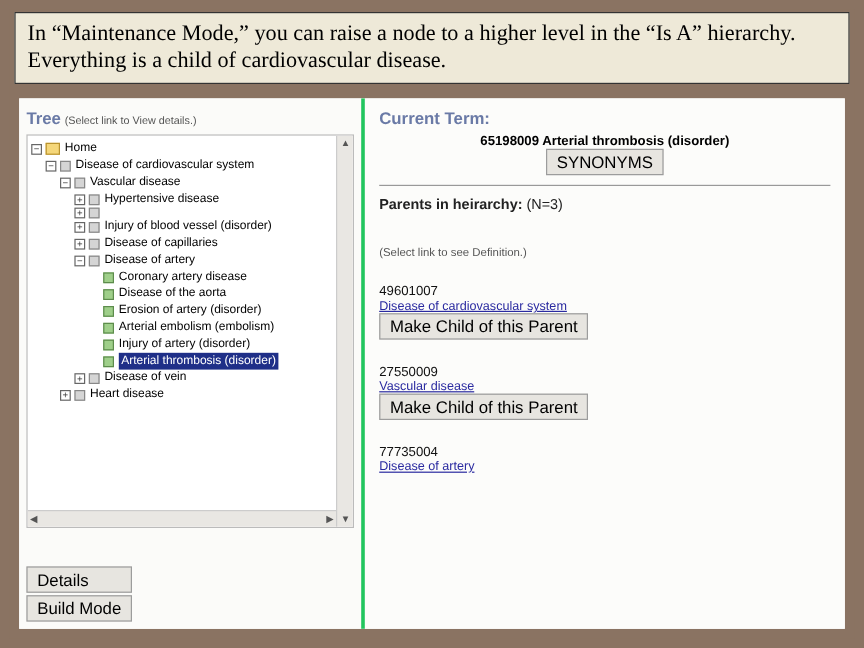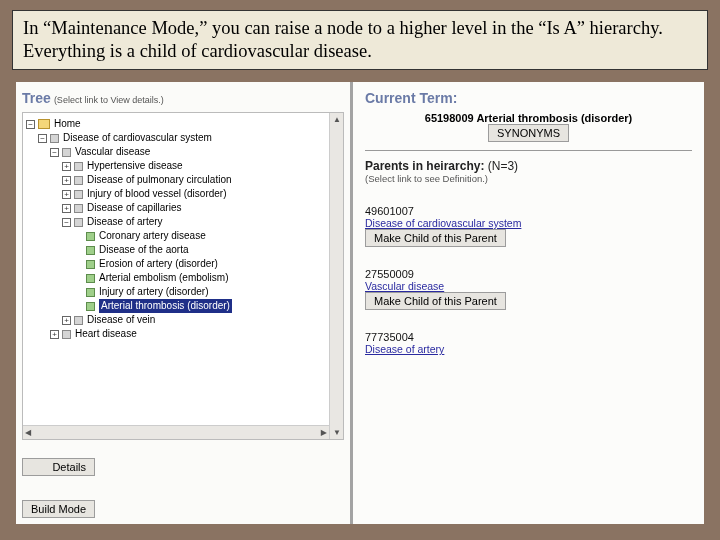--- a/index.html
+++ b/index.html
@@ -30,22 +30,22 @@
   .app {
     background: #fff;
     position: absolute;
     top: 74px;
     left: 8px;
     right: 8px;
     bottom: 8px;
     display: flex;
   }
   .left {
-    width: 337px;
-    border-right: 3px solid #a3a3a3;
+    width: 288px;
+    border-right: 3px solid #22c55e;
     background: #fbfbf9;
     position: relative;
     padding: 8px 6px;
     height: 100%;
   }
   .right {
     flex: 1;
     background: #fcfcfa;
     padding: 8px 12px;
   }
@@ -120,31 +120,31 @@
   .sb-v::after{content:"▼"; font-size:8px; color:#555; position:absolute;bottom:2px;left:3px}
   .sb-h {
     position:absolute; left:0; right:14px; bottom:0; height:14px;
     background:#e9e7e3; border-top:1px solid #ccc;
   }
   .sb-h::before{content:"◀"; font-size:8px; color:#555; position:absolute;left:2px;top:2px}
   .sb-h::after{content:"▶"; font-size:8px; color:#555; position:absolute;right:2px;top:2px}
   .btn {
     background: #e7e5e0;
     border: 1px solid #9c9c9c;
-    font-size: 11px;
+    font-size: 14px;
     padding: 2px 8px;
     cursor: pointer;
     display:inline-block;
   }
   .btns-bottom { position:absolute; left:6px; bottom:6px; }
-  .btns-bottom .btn { display:block; margin-top:24px;text-align:right;}
+  .btns-bottom .btn { display:block; margin-top:2px;}
   .current-row { display:flex; justify-content:space-between; align-items:center; margin-top:6px; font-size:11px;flex-direction:column;}
   .hr { height:1px; background:#999; margin:8px 0;}
   .parents-head { font-size:12px; color:#222; margin-top:6px;}
-  .parents-sub { font-size:9.5px; color:#555; margin-bottom:6px;}
+  .parents-sub { font-size:9.5px; color:#555; margin-bottom:6px;margin-top:28px;}
   .ptbl .prow{ display:flex; align-items:flex-start; margin: 21px 0; font-size:11px;flex-direction:column;}
   .ptbl .cid{ width:70px; color:#111;}
   .ptbl .clink{ width:170px; color:#2a2aa0; text-decoration:underline; font-size:10.5px;}
   .ptbl .cact{ flex:1; text-align:right;}
 </style>
 </head>
 <body>
 
 <div class="frame">
   <div class="banner">In “Maintenance Mode,” you can raise a node to a higher level in the “Is A” hierarchy.  Everything is a child of cardiovascular disease.</div>
@@ -173,21 +173,20 @@
             <span>Vascular disease</span>
           </div>
         <div class="row i3">
             <span class="exp">+</span>
             <span class="dot"></span>
             <span>Hypertensive disease</span>
           </div>
         <div class="row i3">
             <span class="exp">+</span>
             <span class="dot"></span>
-            <span>Disease of pulmonary circulation</span>
           </div>
         <div class="row i3">
             <span class="exp">+</span>
             <span class="dot"></span>
             <span>Injury of blood vessel (disorder)</span>
           </div>
         <div class="row i3">
             <span class="exp">+</span>
             <span class="dot"></span>
             <span>Disease of capillaries</span>

